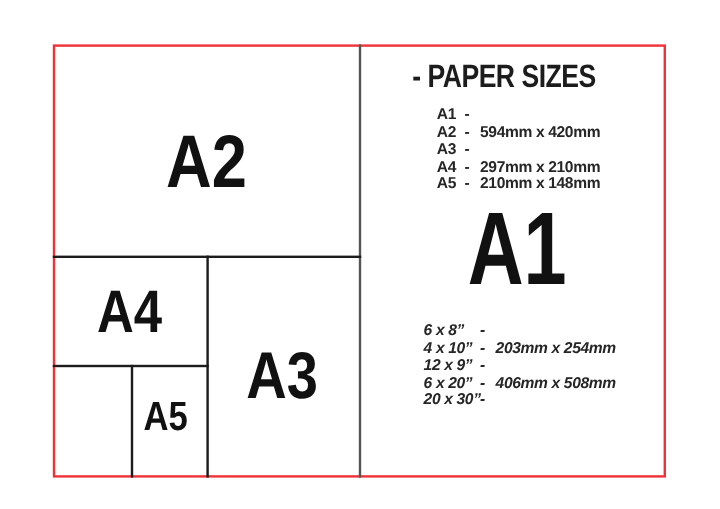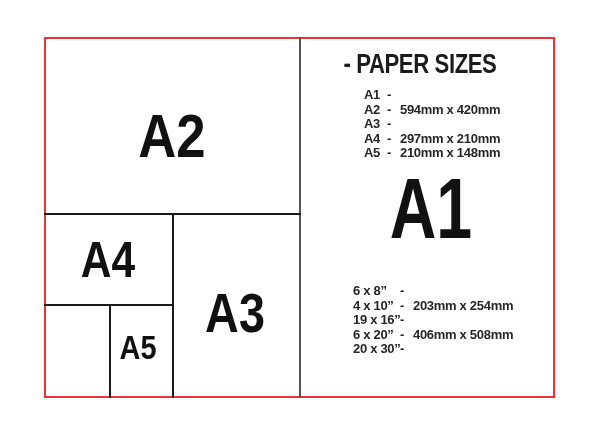--- a/index.html
+++ b/index.html
@@ -53,21 +53,21 @@
     font-size:13px;
     font-weight:bold;
     line-height:14.6px;
     letter-spacing:-0.3px;
     color:#262626;
   }
   .size-list .row{display:flex;white-space:nowrap;}
   .a-list{left:364px;top:88px;}
   .a-list .lbl{width:23px;}
   .a-list .dash{width:13px;}
-  .inch-list{left:353px;top:284px;}
+  .inch-list{left:353px;top:268px;font-style:italic;}
   .inch-list .lbl{width:47px;}
   .inch-list .dash{width:13px;}
 </style>
 </head>
 <body>
 
 <div class="canvas">
 
   <div class="frame"></div>
 
@@ -116,21 +116,21 @@
     <div class="row">
       <span class="lbl">6 x 8”</span>
       <span class="dash">-</span>
     </div>
     <div class="row">
       <span class="lbl">4 x 10”</span>
       <span class="dash">-</span>
       <span class="val">203mm x 254mm</span>
     </div>
     <div class="row">
-      <span class="lbl">19 x 16”</span>
+      <span class="lbl">12 x 9”</span>
       <span class="dash">-</span>
     </div>
     <div class="row">
       <span class="lbl">6 x 20”</span>
       <span class="dash">-</span>
       <span class="val">406mm x 508mm</span>
     </div>
     <div class="row">
       <span class="lbl">20 x 30”</span>
       <span class="dash">-</span>

